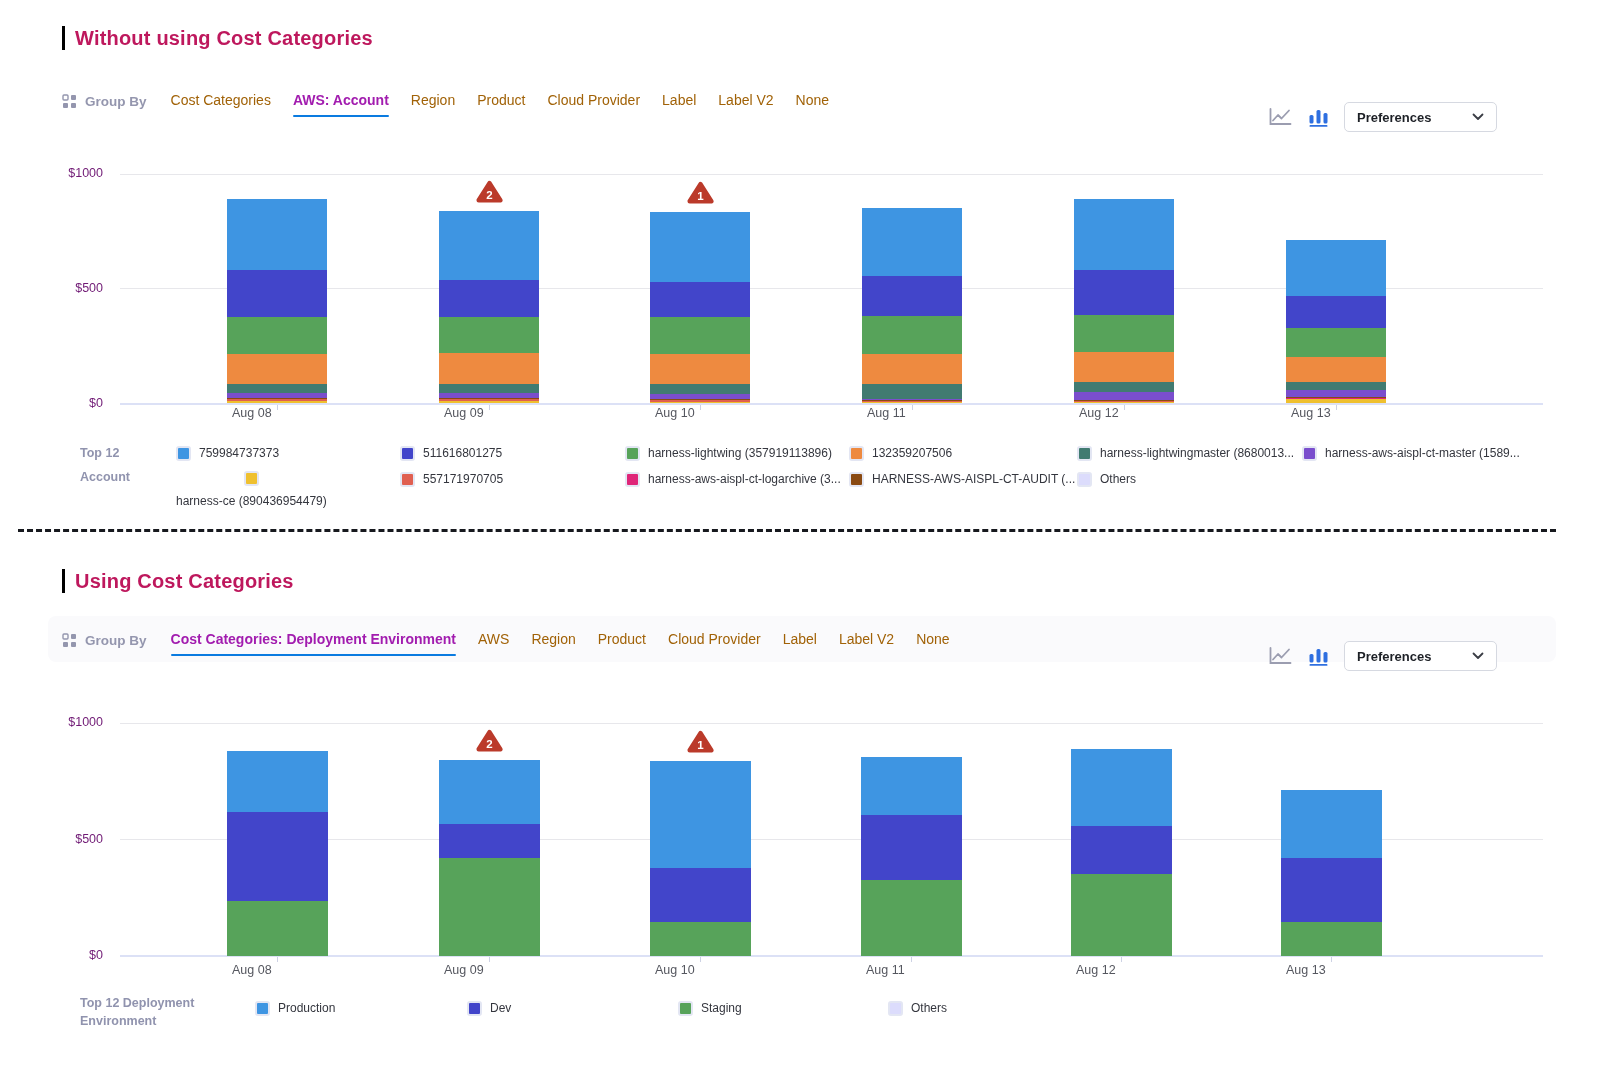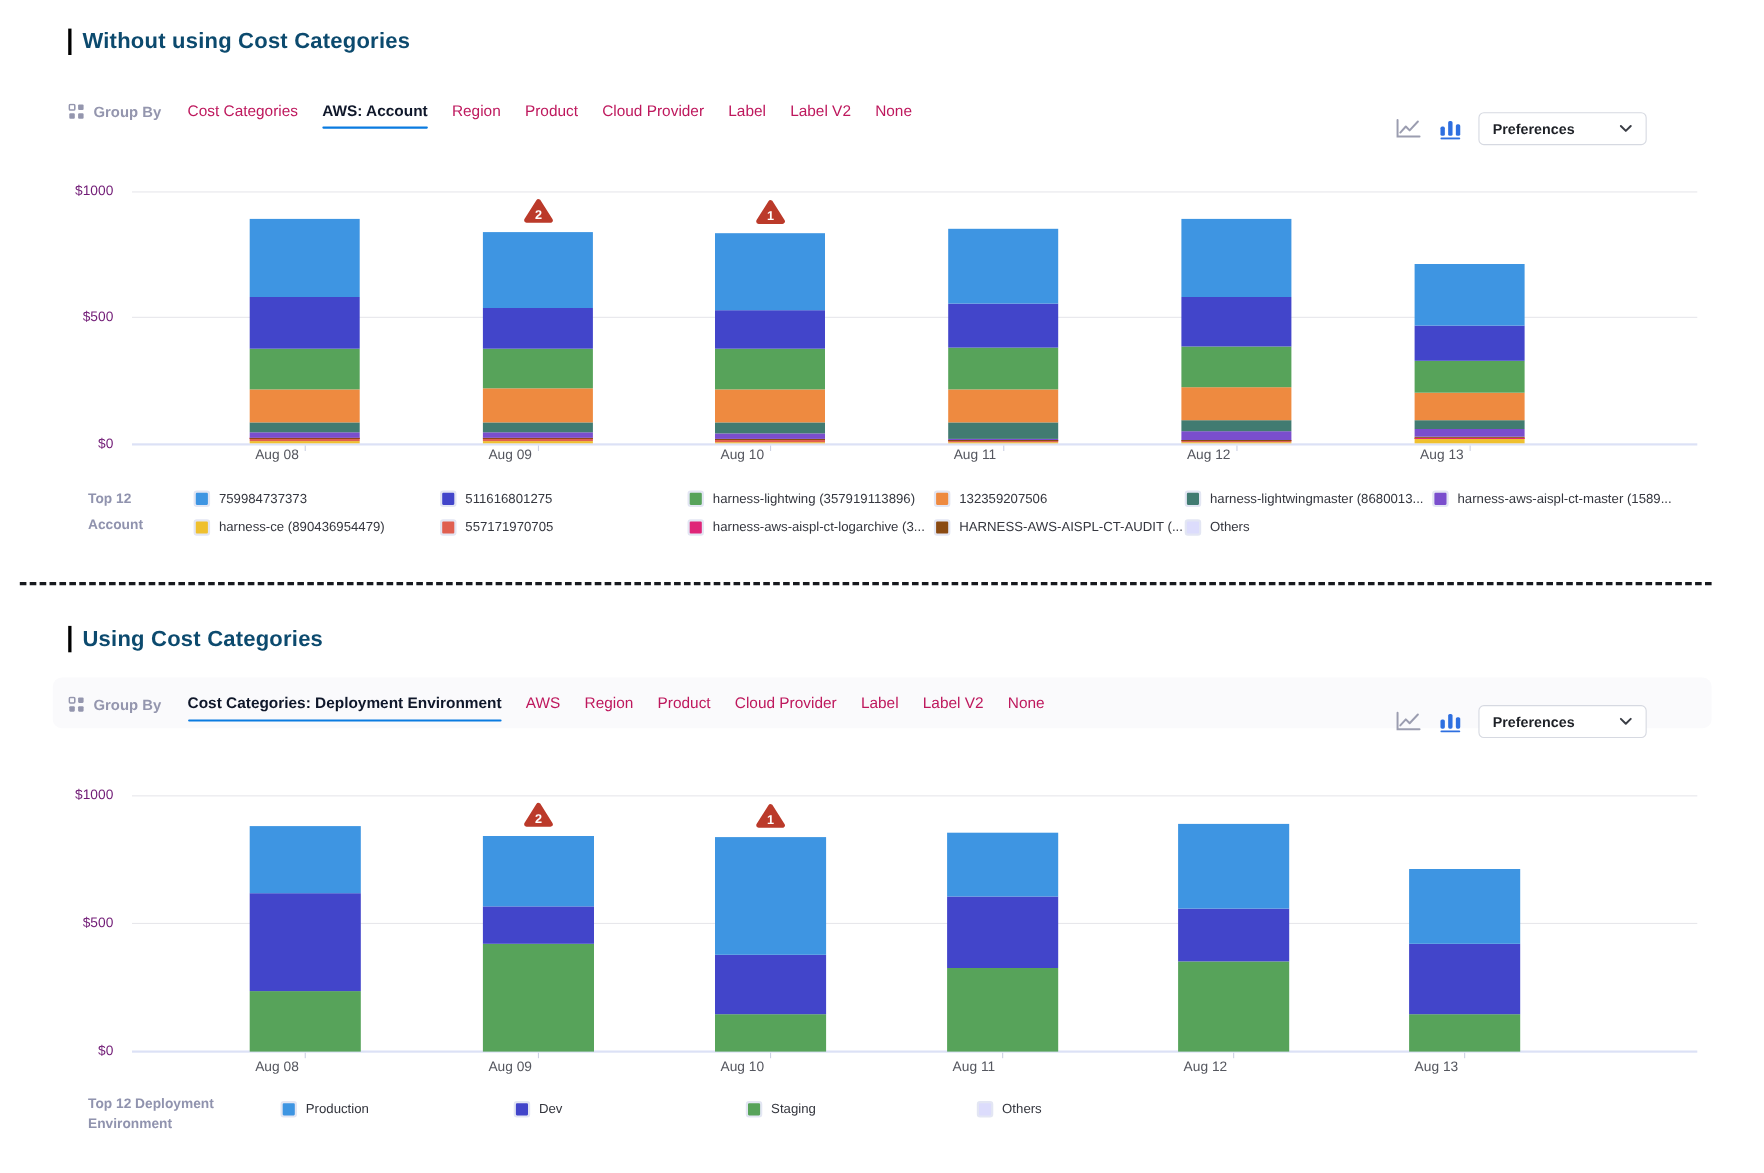--- a/index.html
+++ b/index.html
@@ -1,27 +1,27 @@
 <!DOCTYPE html>
 <html><head>
 <meta charset="utf-8">
 <style>
   html,body{margin:0;padding:0;background:#ffffff;}
   #canvas{position:relative;width:1604px;height:1066px;background:#ffffff;overflow:hidden;
           font-family:"Liberation Sans",sans-serif;}
-  .section-title{position:absolute;left:62px;font-size:20px;font-weight:700;color:#0c4a6e;
+  .section-title{position:absolute;left:62px;font-size:20px;font-weight:700;color:#be185d;
                  border-left:3.5px solid #000;padding-left:10px;line-height:24px;letter-spacing:.2px;}
   .toolbar{position:absolute;left:62px;right:107px;height:34px;display:flex;align-items:center;}
   .toolbar-band{position:absolute;left:48px;right:48px;height:46px;background:#fafafc;border-radius:8px;}
   .groupby{display:flex;align-items:center;gap:8px;color:#9496ae;font-size:13.5px;font-weight:600;
            margin-right:24px;white-space:nowrap;}
   .tabs{display:flex;gap:22px;align-items:center;}
-  .tab{font-size:14px;color:#be185d;font-weight:500;cursor:pointer;position:relative;
+  .tab{font-size:14px;color:#a16207;font-weight:500;cursor:pointer;position:relative;
        padding-bottom:2px;white-space:nowrap;}
-  .tab.active{font-weight:700;color:#0f172a;}
+  .tab.active{font-weight:700;color:#a21caf;}
   .tab.active::after{content:"";position:absolute;left:0;right:0;bottom:-7px;height:2.5px;
                      background:#0a7be0;border-radius:2px;}
   .toolbar-right{margin-left:auto;display:flex;align-items:center;gap:15px;margin-top:32px;}
   .icon-btn{display:flex;align-items:center;justify-content:center;cursor:pointer;}
   .pref-btn{display:flex;align-items:center;justify-content:space-between;width:153px;height:30px;
             border:1px solid #d6d9e1;border-radius:5px;background:#fff;font-size:13px;font-weight:600;
             color:#1d2026;padding:0 12px;box-sizing:border-box;cursor:pointer;}
   .layer{position:absolute;inset:0;pointer-events:none;}
   .layer>*{pointer-events:auto;}
   .gridline{position:absolute;height:1px;background:#e7e7eb;}
@@ -204,21 +204,21 @@
         <span class="legend-label">132359207506</span>
       </div>
       <div class="legend-item" style="left: 1077px; top: 445px;">
         <span class="legend-swatch" style="background: rgb(65, 123, 113);"></span>
         <span class="legend-label">harness-lightwingmaster (8680013...</span>
       </div>
       <div class="legend-item" style="left: 1302px; top: 445px;">
         <span class="legend-swatch" style="background: rgb(122, 78, 205);"></span>
         <span class="legend-label">harness-aws-aispl-ct-master (1589...</span>
       </div>
-      <div class="legend-item" style="left: 176px; top: 471px;">
+      <div class="legend-item" style="left: 176px; top: 471px; flex-direction: column;">
         <span class="legend-swatch" style="background: rgb(239, 192, 47);"></span>
         <span class="legend-label">harness-ce (890436954479)</span>
       </div>
       <div class="legend-item" style="left: 400px; top: 471px;">
         <span class="legend-swatch" style="background: rgb(224, 95, 80);"></span>
         <span class="legend-label">557171970705</span>
       </div>
       <div class="legend-item" style="left: 625px; top: 471px;">
         <span class="legend-swatch" style="background: rgb(223, 37, 120);"></span>
         <span class="legend-label">harness-aws-aispl-ct-logarchive (3...</span>

